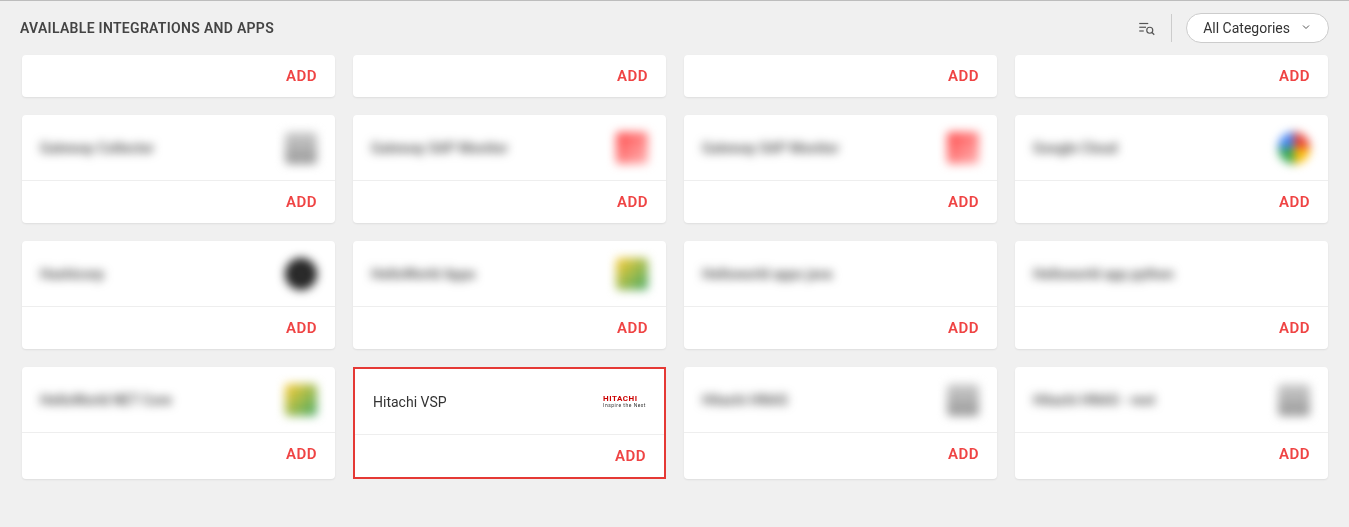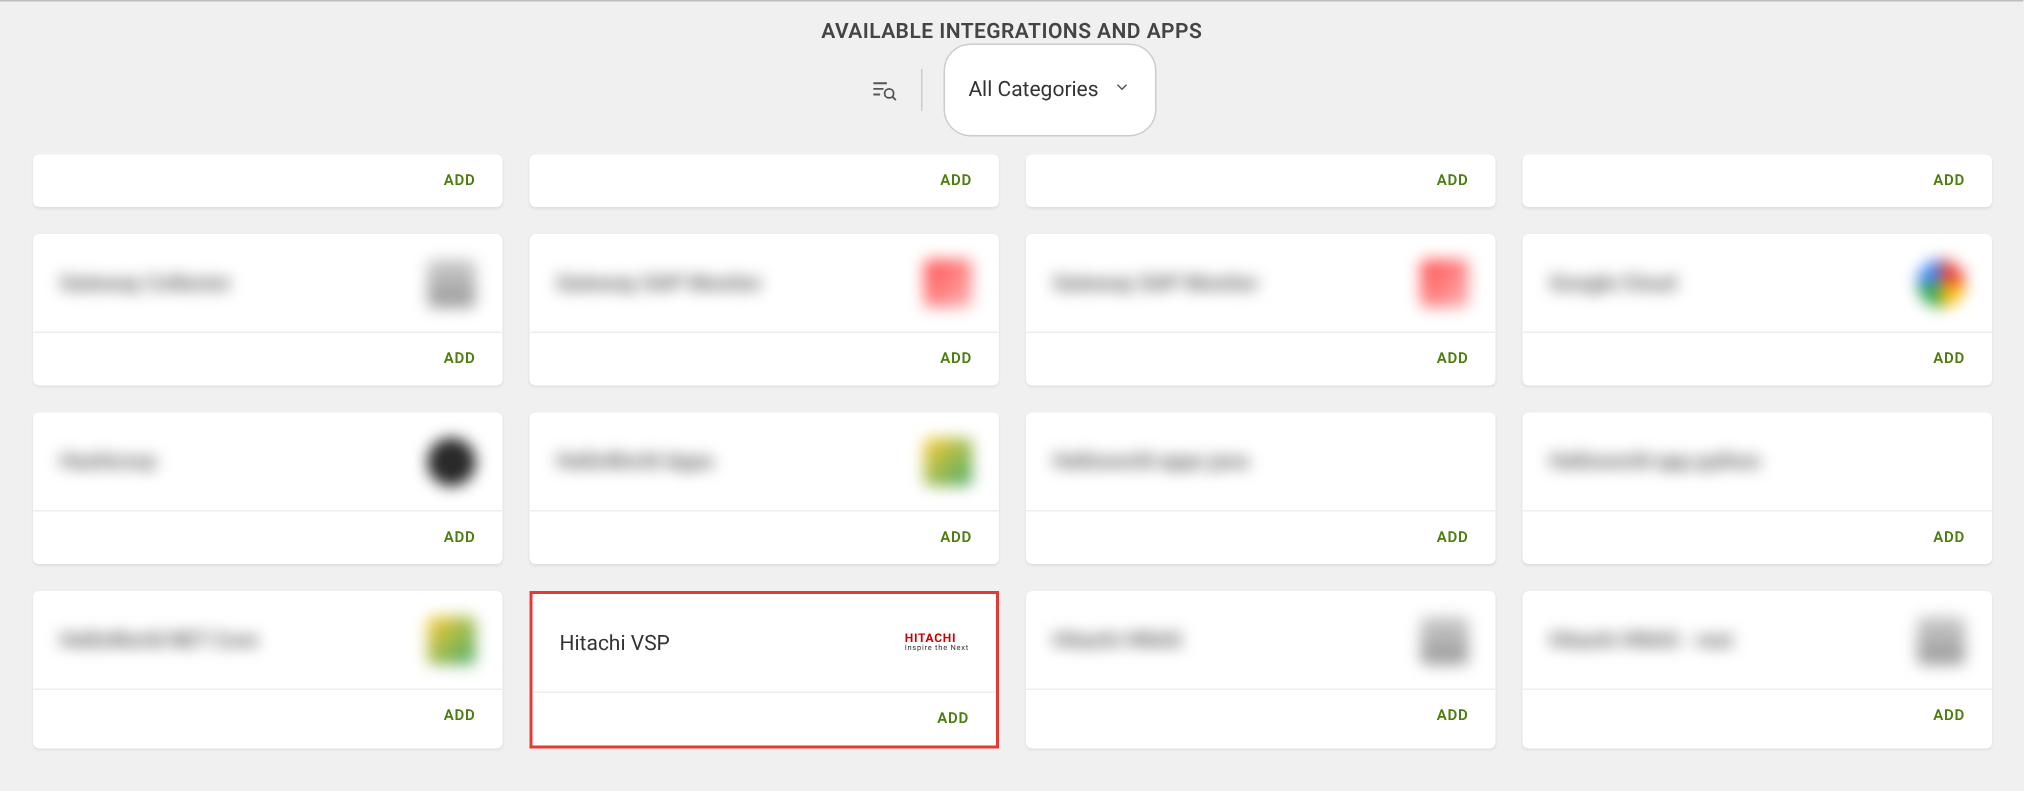--- a/index.html
+++ b/index.html
@@ -9,21 +9,20 @@
     color: #333;
     width: 1349px;
   }
   .topbar {
     display: flex;
     align-items: center;
     justify-content: space-between;
     padding: 12px 20px;
     background: #f0f0f0;
     border-top: 1px solid #bdbdbd;
-    flex-direction: column;
   }
   .topbar-title {
     font-size: 14px;
     font-weight: 600;
     color: #444;
     letter-spacing: 0.3px;
   }
   .topbar-right {
     display: flex;
     align-items: center;
@@ -38,21 +37,21 @@
     color:#555;
   }
   .vdiv {
     width: 1px;
     height: 28px;
     background: #ccc;
   }
   .cat-dropdown {
     border: 1px solid #ccc;
     border-radius: 18px;
-    padding: 22px 16px;
+    padding: 6px 16px;
     font-size: 14px;
     color: #333;
     background: #fff;
     display: flex;
     align-items: center;
     gap: 10px;
     cursor: pointer;
   }
   .grid {
     display: grid;
@@ -76,22 +75,22 @@
     padding: 16px 18px;
     min-height: 65px;
   }
   .card-bottom {
     border-top: 1px solid #eee;
     display: flex;
     justify-content: flex-end;
     padding: 12px 18px;
   }
   .add-btn {
-    color: #4d7c0f;
-    font-size: 10px;
+    color: #ef4444;
+    font-size: 15px;
     font-weight: 600;
     letter-spacing: 0.5px;
     cursor: pointer;
     margin-left: 15px;
   }
   .card-name {
     font-size: 14px;
     color: #333;
   }
   .card-logo {

